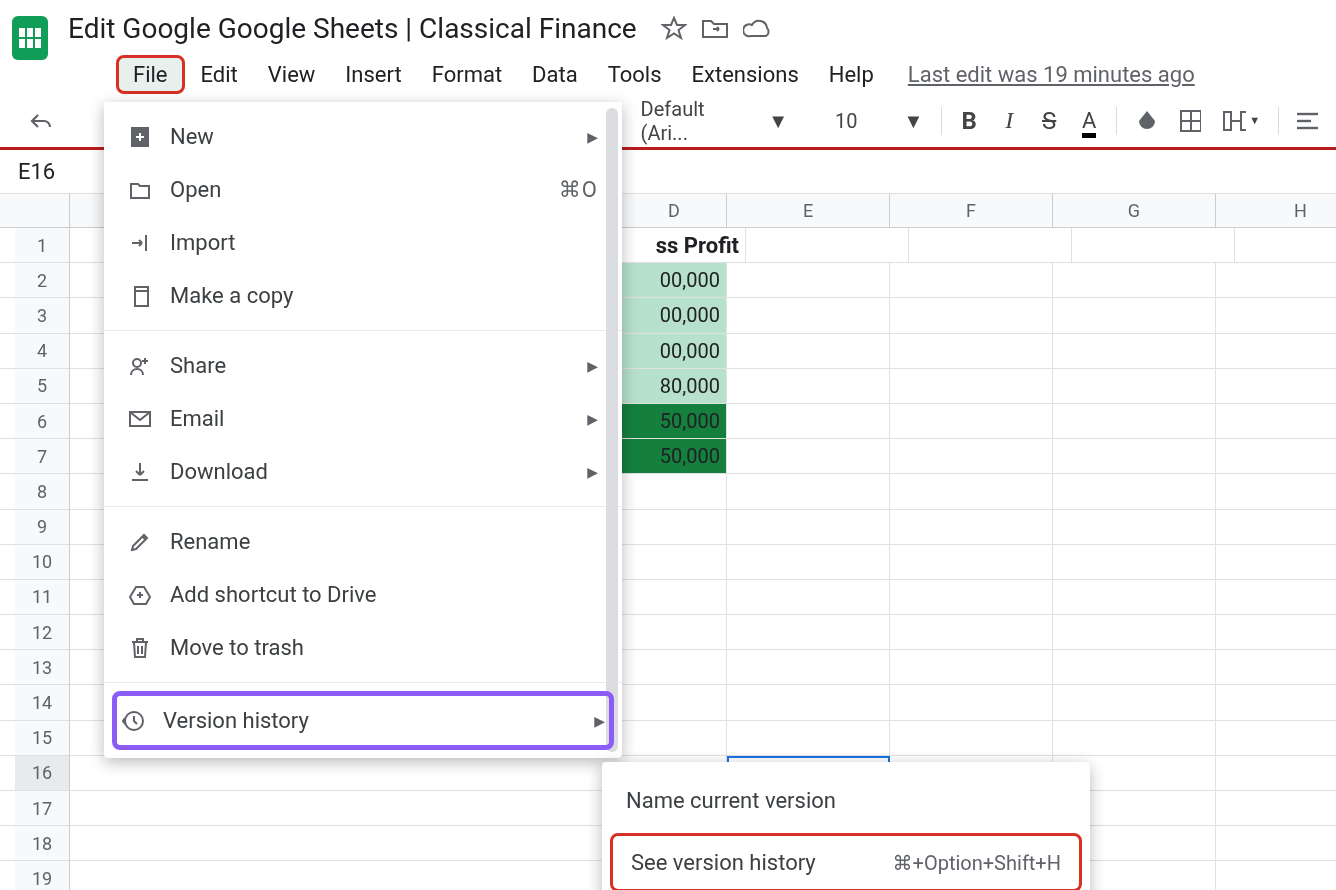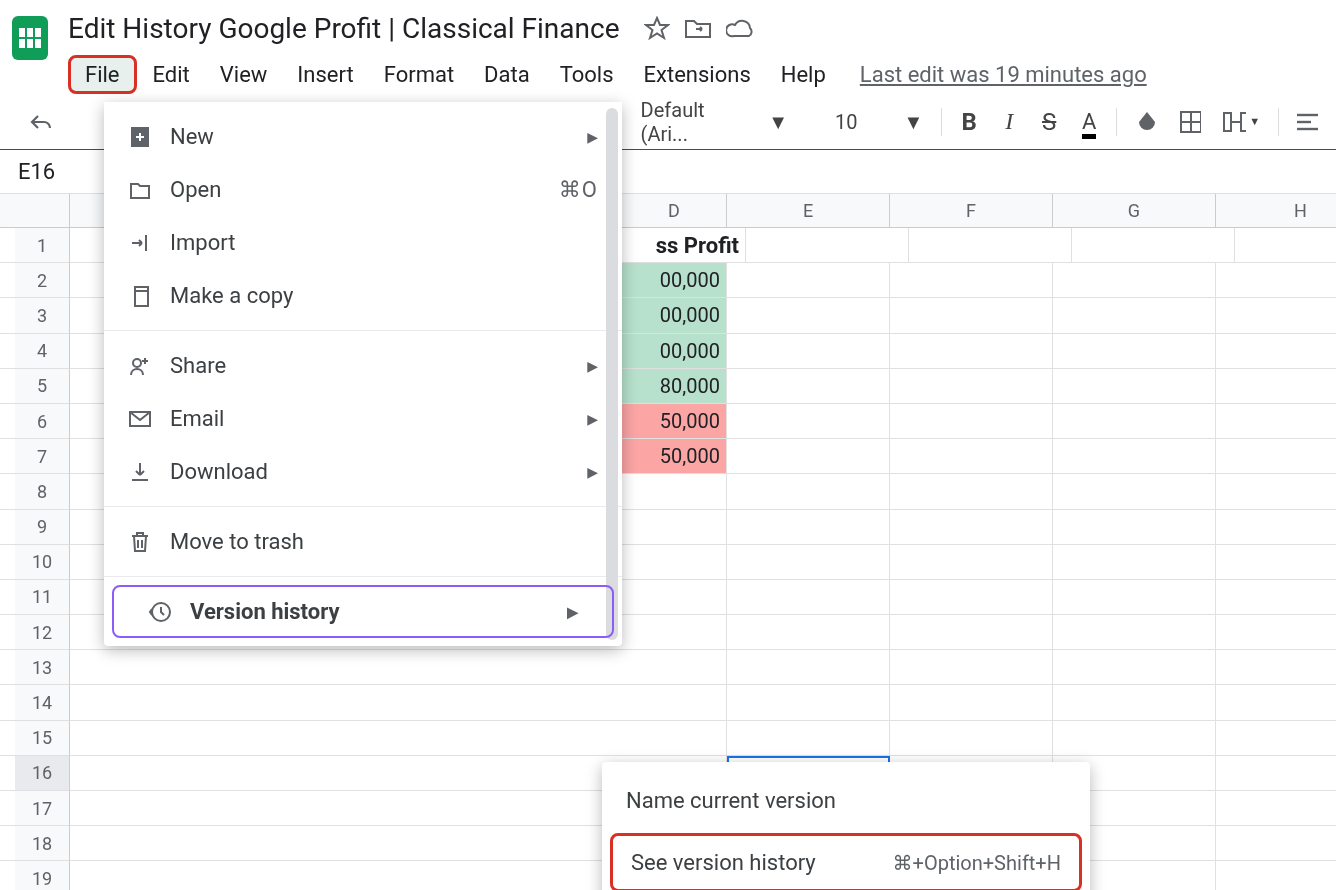--- a/index.html
+++ b/index.html
@@ -11,53 +11,53 @@
   .logo-grid { width: 22px; height: 20px; display:grid; grid-template-columns: 1fr 1fr 1fr; grid-template-rows:1fr 1fr; gap:2px;}
   .logo-grid div{ background:#fff;}
   
   .title-area { flex: 1; }
   .doc-title { font-size: 28px; font-weight: 400; color: #202124; padding: 4px 0; display:flex; align-items:center; gap:18px;}
   .title-icons { display:flex; gap:14px; align-items:center; margin-left: 6px;}
   .title-icons svg { stroke:#5f6368; }
   
   .menubar { display: flex; align-items:center; gap: 2px; padding-top: 6px; font-size: 22px; color:#202124;}
   .menubar .menu-item { padding: 4px 14px; border-radius: 6px; cursor:pointer;}
-  .menubar .menu-item.active { border: 3px solid #d93025; border-radius: 8px; background:#e8f0ee; }
+  .menubar .menu-item.active { border: 3px solid #d93025; border-radius: 8px; background:#e8f0ee;margin-left:48px; }
   .last-edit { margin-left: 18px; color:#5f6368; text-decoration: underline; font-size:22px;}
   
-  .toolbar { display:flex; align-items:center; gap: 6px; padding: 8px 10px 8px 20px; border-bottom: 1px solid #b91c1c; height:56px; font-size:20px; color:#444;}
+  .toolbar { display:flex; align-items:center; gap: 6px; padding: 8px 10px 8px 20px; border-bottom: 3px solid #b91c1c; height:56px; font-size:20px; color:#444;}
   .tb-btn { padding:4px 8px; display:flex; align-items:center; justify-content:center; cursor:pointer; min-width:34px; height:36px;}
   .tb-sep { width:1px; height:28px; background:#dadce0; margin:0 4px;}
   .font-box { display:flex; align-items:center; gap:4px; padding: 0 8px;}
   .underline-a { position:relative; display:inline-block;}
   .underline-a::after { content:""; position:absolute; left:0; right:0; bottom:-5px; height:5px; background:#000;}
   
   .name-box { padding: 6px 18px; font-size:22px; color:#202124; border-bottom:1px solid #e0e0e0; height:44px; display:flex; align-items:center;}
   
   .sheet-area { display:flex; position:relative;}
   .col-headers { display:flex; height:34px;}
   .col-h { border-right:1px solid #ccc; border-bottom:1px solid #ccc; background:#f8f9fa; display:flex; align-items:center; justify-content:center; font-size:18px; color:#5f6368;}
   .rows { position:relative;}
   .row { display:flex; height:35.2px;}
   .row-h { width:55px; border-right:1px solid #ccc; border-bottom:1px solid #e0e0e0; background:#f8f9fa; display:flex; align-items:center; justify-content:center; font-size:18px; color:#5f6368;}
   .cell { border-right:1px solid #e0e0e0; border-bottom:1px solid #e0e0e0; display:flex; align-items:center; padding: 0 6px; font-size:20px;}
   .cell.bold { font-weight:bold; font-size:22px;}
   .green { background:#b7e1cd;padding-left:25px;}
-  .red { background:#fca5a5;}
+  .red { background:#15803d;}
   .row-h.selected { background:#e8eaed;}
   
   
   .dropdown { position:absolute; left: 104px; top: 102px; width: 518px; background:#fff; box-shadow: 0 4px 16px rgba(0,0,0,0.28); border-radius: 0 0 4px 4px; padding: 8px 0; z-index: 20;}
   .dd-scroll { position:absolute; right:4px; top:6px; bottom:6px; width:12px; background:#dadce0; border-radius:6px;}
   .dd-item { display:flex; align-items:center; padding: 14px 24px; font-size:22px; color:#3c4043; gap:18px; position:relative;}
   .dd-item .arrow { margin-left:auto; color:#5f6368; font-size:14px;}
   .dd-item .shortcut { margin-left:auto; color:#5f6368; font-size:22px; letter-spacing:1px;}
   .dd-divider { height:1px; background:#e8eaed; margin: 8px 0;}
   .dd-icon { width:24px; height:24px; display:flex; align-items:center; justify-content:center; color:#5f6368;}
-  .dd-item.highlighted { border:2px solid #8b5cf6; border-radius:8px; margin: 0 8px; padding: 12px 34px; font-weight: bold;}
+  .dd-item.highlighted { border:5px solid #8b5cf6; border-radius:8px; margin: 0 8px; padding: 12px 4px;}
   
   
   .submenu { position:absolute; left: 602px; top: 762px; width: 488px; background:#fff; box-shadow: 0 4px 16px rgba(0,0,0,0.28); border-radius: 4px; padding: 10px 0; z-index:30;}
   .sub-item { display:flex; align-items:center; padding: 16px 24px; font-size:22px; color:#3c4043;}
   .sub-item .shortcut { margin-left:auto; color:#5f6368; font-size:20px;}
   .sub-item.highlighted { border:3px solid #d93025; border-radius:8px; margin: 4px 8px; padding: 14px 18px;}
   
   svg { display:block; }
 </style>
 </head>
@@ -71,21 +71,21 @@
           <div></div>
           <div></div>
           <div></div>
           <div></div>
           <div></div>
         </div>
       </div>
   </div>
   <div class="title-area">
     <div class="doc-title">
-      <span>Edit History Google Profit | Classical Finance</span>
+      <span>Edit Google Google Sheets | Classical Finance</span>
       <span class="title-icons">
         <span>
             <svg width="26" height="26" fill="none" stroke-width="2">
               <polygon points="13,2 16,9 24,9 17.5,14 20,22 13,17.5 6,22 8.5,14 2,9 10,9"></polygon>
             </svg>
           </span>
         <span>
             <svg width="28" height="24" fill="none" stroke-width="2">
               <path d="M2 4h8l3 3h13v13H2z"></path>
               <path d="M12 12h6m0 0l-2-2m2 2l-2 2"></path>
@@ -444,20 +444,37 @@
             <path d="M12 3v12m0 0l-4-4m4 4l4-4M4 20h16"></path>
           </svg>
         </span>
         <span>Download</span>
         <span class="arrow">▶</span>
       </div>
       <div class="dd-divider"></div>
       <div class="dd-item">
         <span class="dd-icon">
           <svg width="24" height="24" fill="none" stroke="#5f6368" stroke-width="2">
+            <path d="M4 20l4-1 11-11-3-3L5 16zM14 6l3 3"></path>
+          </svg>
+        </span>
+        <span>Rename</span>
+      </div>
+      <div class="dd-item">
+        <span class="dd-icon">
+          <svg width="24" height="24" fill="none" stroke="#5f6368" stroke-width="2">
+            <path d="M8 4l8 0 6 10-4 7H6l-4-7z"></path>
+            <path d="M12 9v6m-3-3h6"></path>
+          </svg>
+        </span>
+        <span>Add shortcut to Drive</span>
+      </div>
+      <div class="dd-item">
+        <span class="dd-icon">
+          <svg width="24" height="24" fill="none" stroke="#5f6368" stroke-width="2">
             <path d="M4 6h16M9 6V3h6v3M6 6l1 15h10l1-15M10 10v8m4-8v8"></path>
           </svg>
         </span>
         <span>Move to trash</span>
       </div>
       <div class="dd-divider"></div>
       <div class="dd-item highlighted">
         <span class="dd-icon">
           <svg width="24" height="24" fill="none" stroke="#5f6368" stroke-width="2">
             <circle cx="13" cy="12" r="9"></circle>

